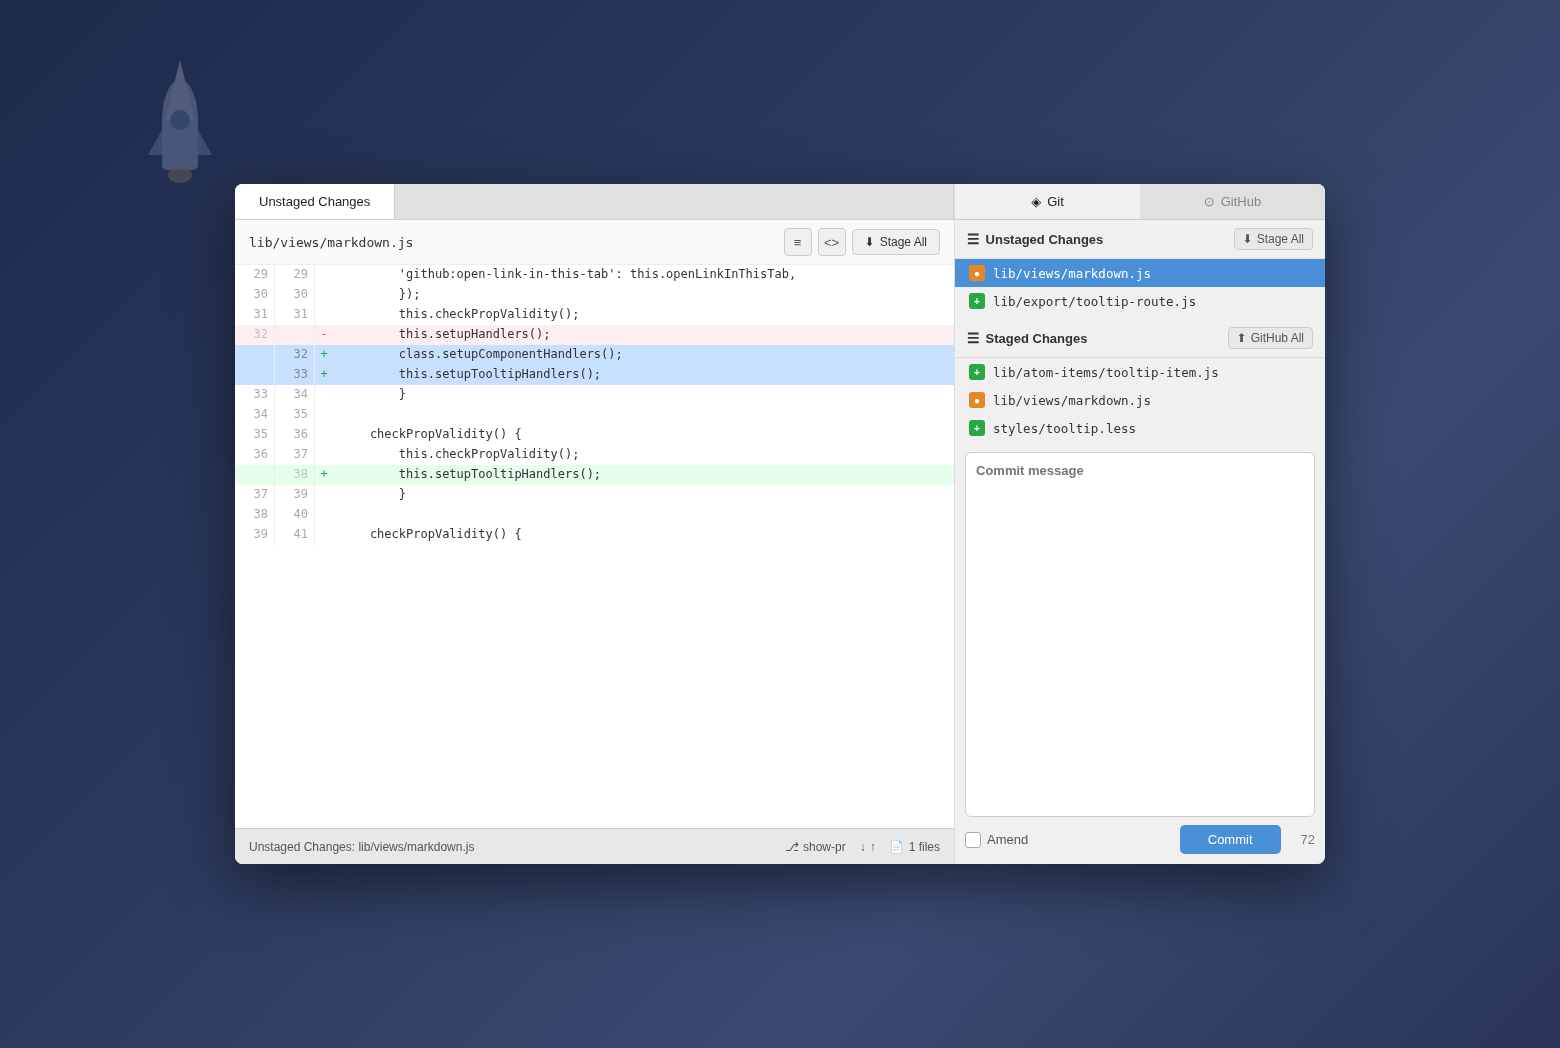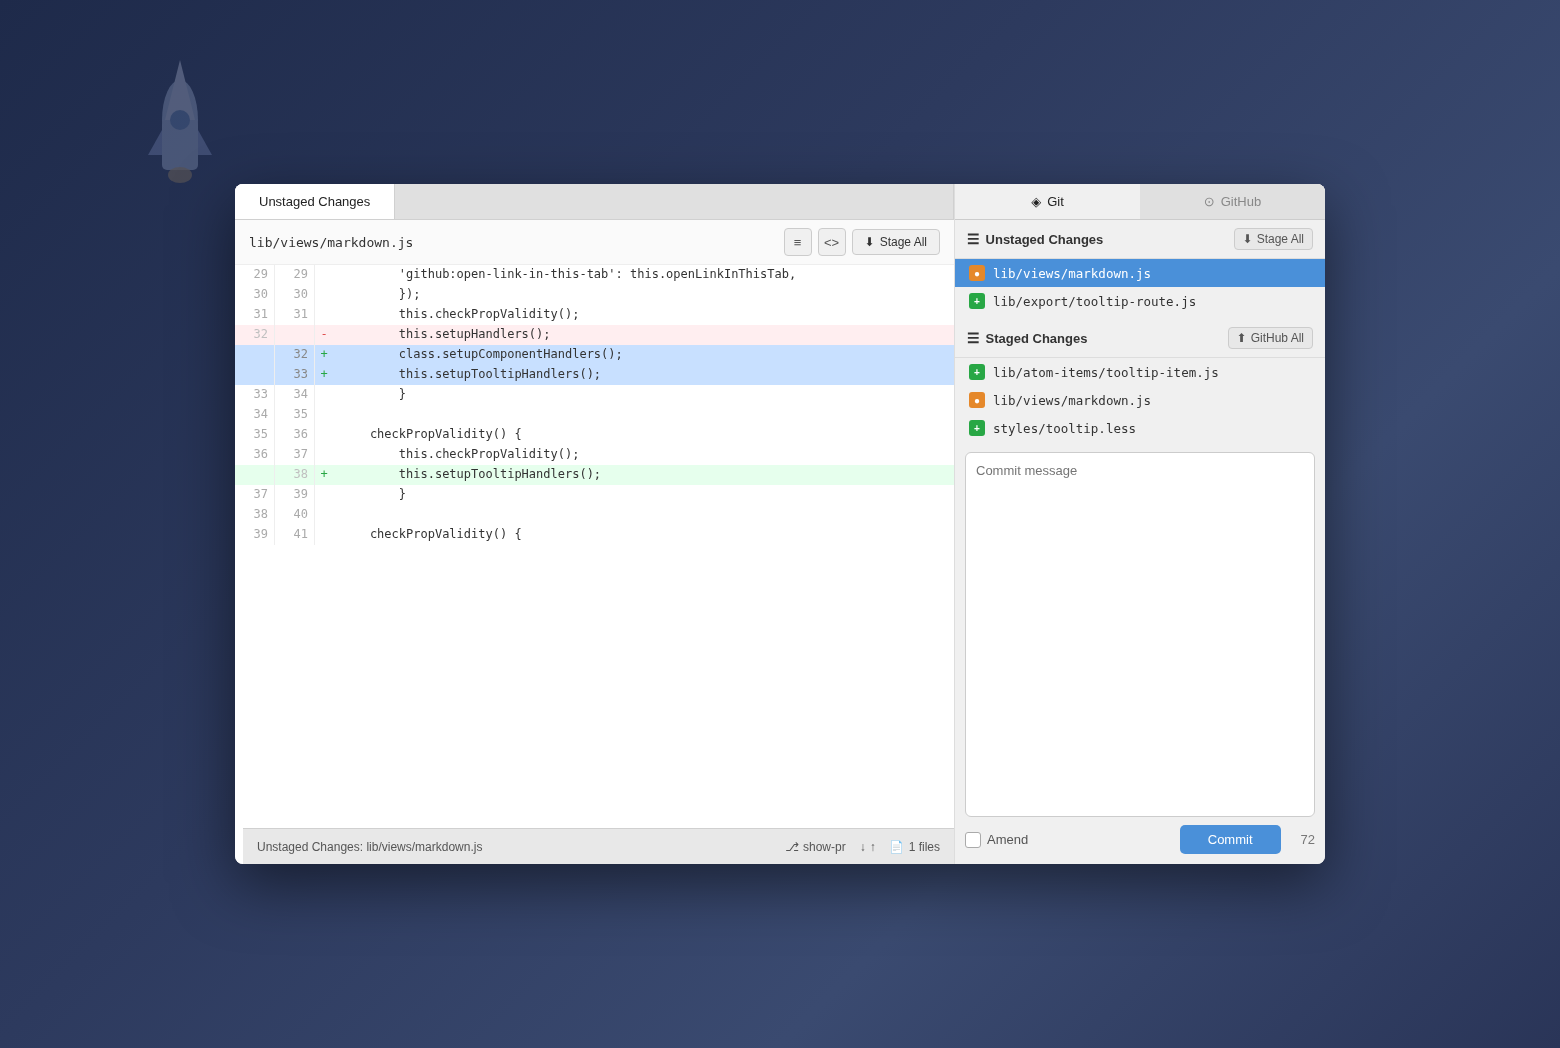--- a/index.html
+++ b/index.html
@@ -186,21 +186,20 @@
     .status-bar {
       height: 36px;
       background: #e8e8e8;
       border-top: 1px solid #d0d0d0;
       display: flex;
       align-items: center;
       justify-content: space-between;
       padding: 0 14px;
       font-size: 12px;
       color: #555;
-      margin-left: 8px;
     }
     .status-right {
       display: flex;
       align-items: center;
       gap: 14px;
     }
     .status-item {
       display: flex;
       align-items: center;
       gap: 4px;
@@ -321,20 +320,21 @@
       padding: 10px;
       font-size: 13px;
       font-family: -apple-system, sans-serif;
       border: 1px solid #ccc;
       border-radius: 6px;
       resize: none;
       background: #fff;
       color: #ccc;
       outline: none;
       min-height: 130px;
+      font-weight: bold;
     }
     .commit-footer {
       display: flex;
       align-items: center;
       margin-top: 8px;
       gap: 6px;
     }
     .amend-checkbox {
       width: 16px;
       height: 16px;

